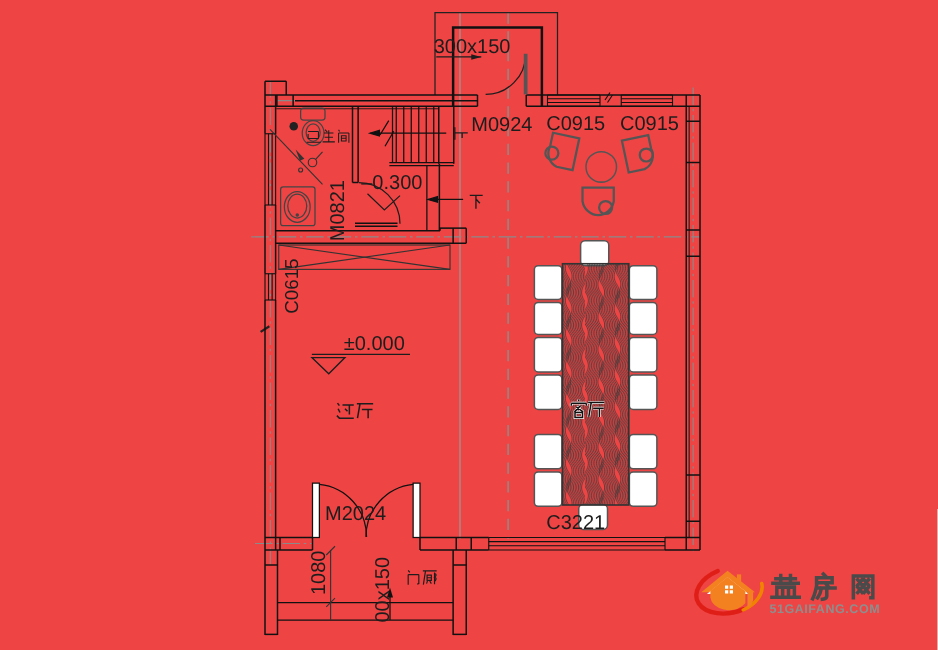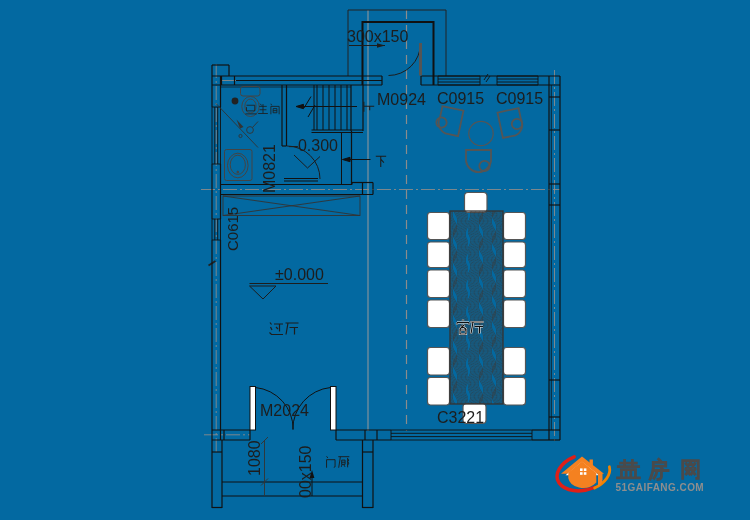--- a/index.html
+++ b/index.html
@@ -1,16 +1,16 @@
 <!DOCTYPE html>
 <html><head>
 <meta charset="utf-8">
 <style>
 html,body{margin:0;padding:0;background:#fff;}
-#page{width:750px;height:520px;position:relative;background:#0369a1;overflow:hidden;}
+#page{width:750px;height:520px;position:relative;background:#ef4444;overflow:hidden;}
 svg{position:absolute;left:0;top:0;}
 text{font-family:"Liberation Sans",sans-serif;}
 </style>
 </head>
 <body>
 
 <div id="page">
 <svg width="750" height="520" viewBox="0 0 750 520">
 <defs>
 <pattern id="wavy" width="52" height="26" patternUnits="userSpaceOnUse">

